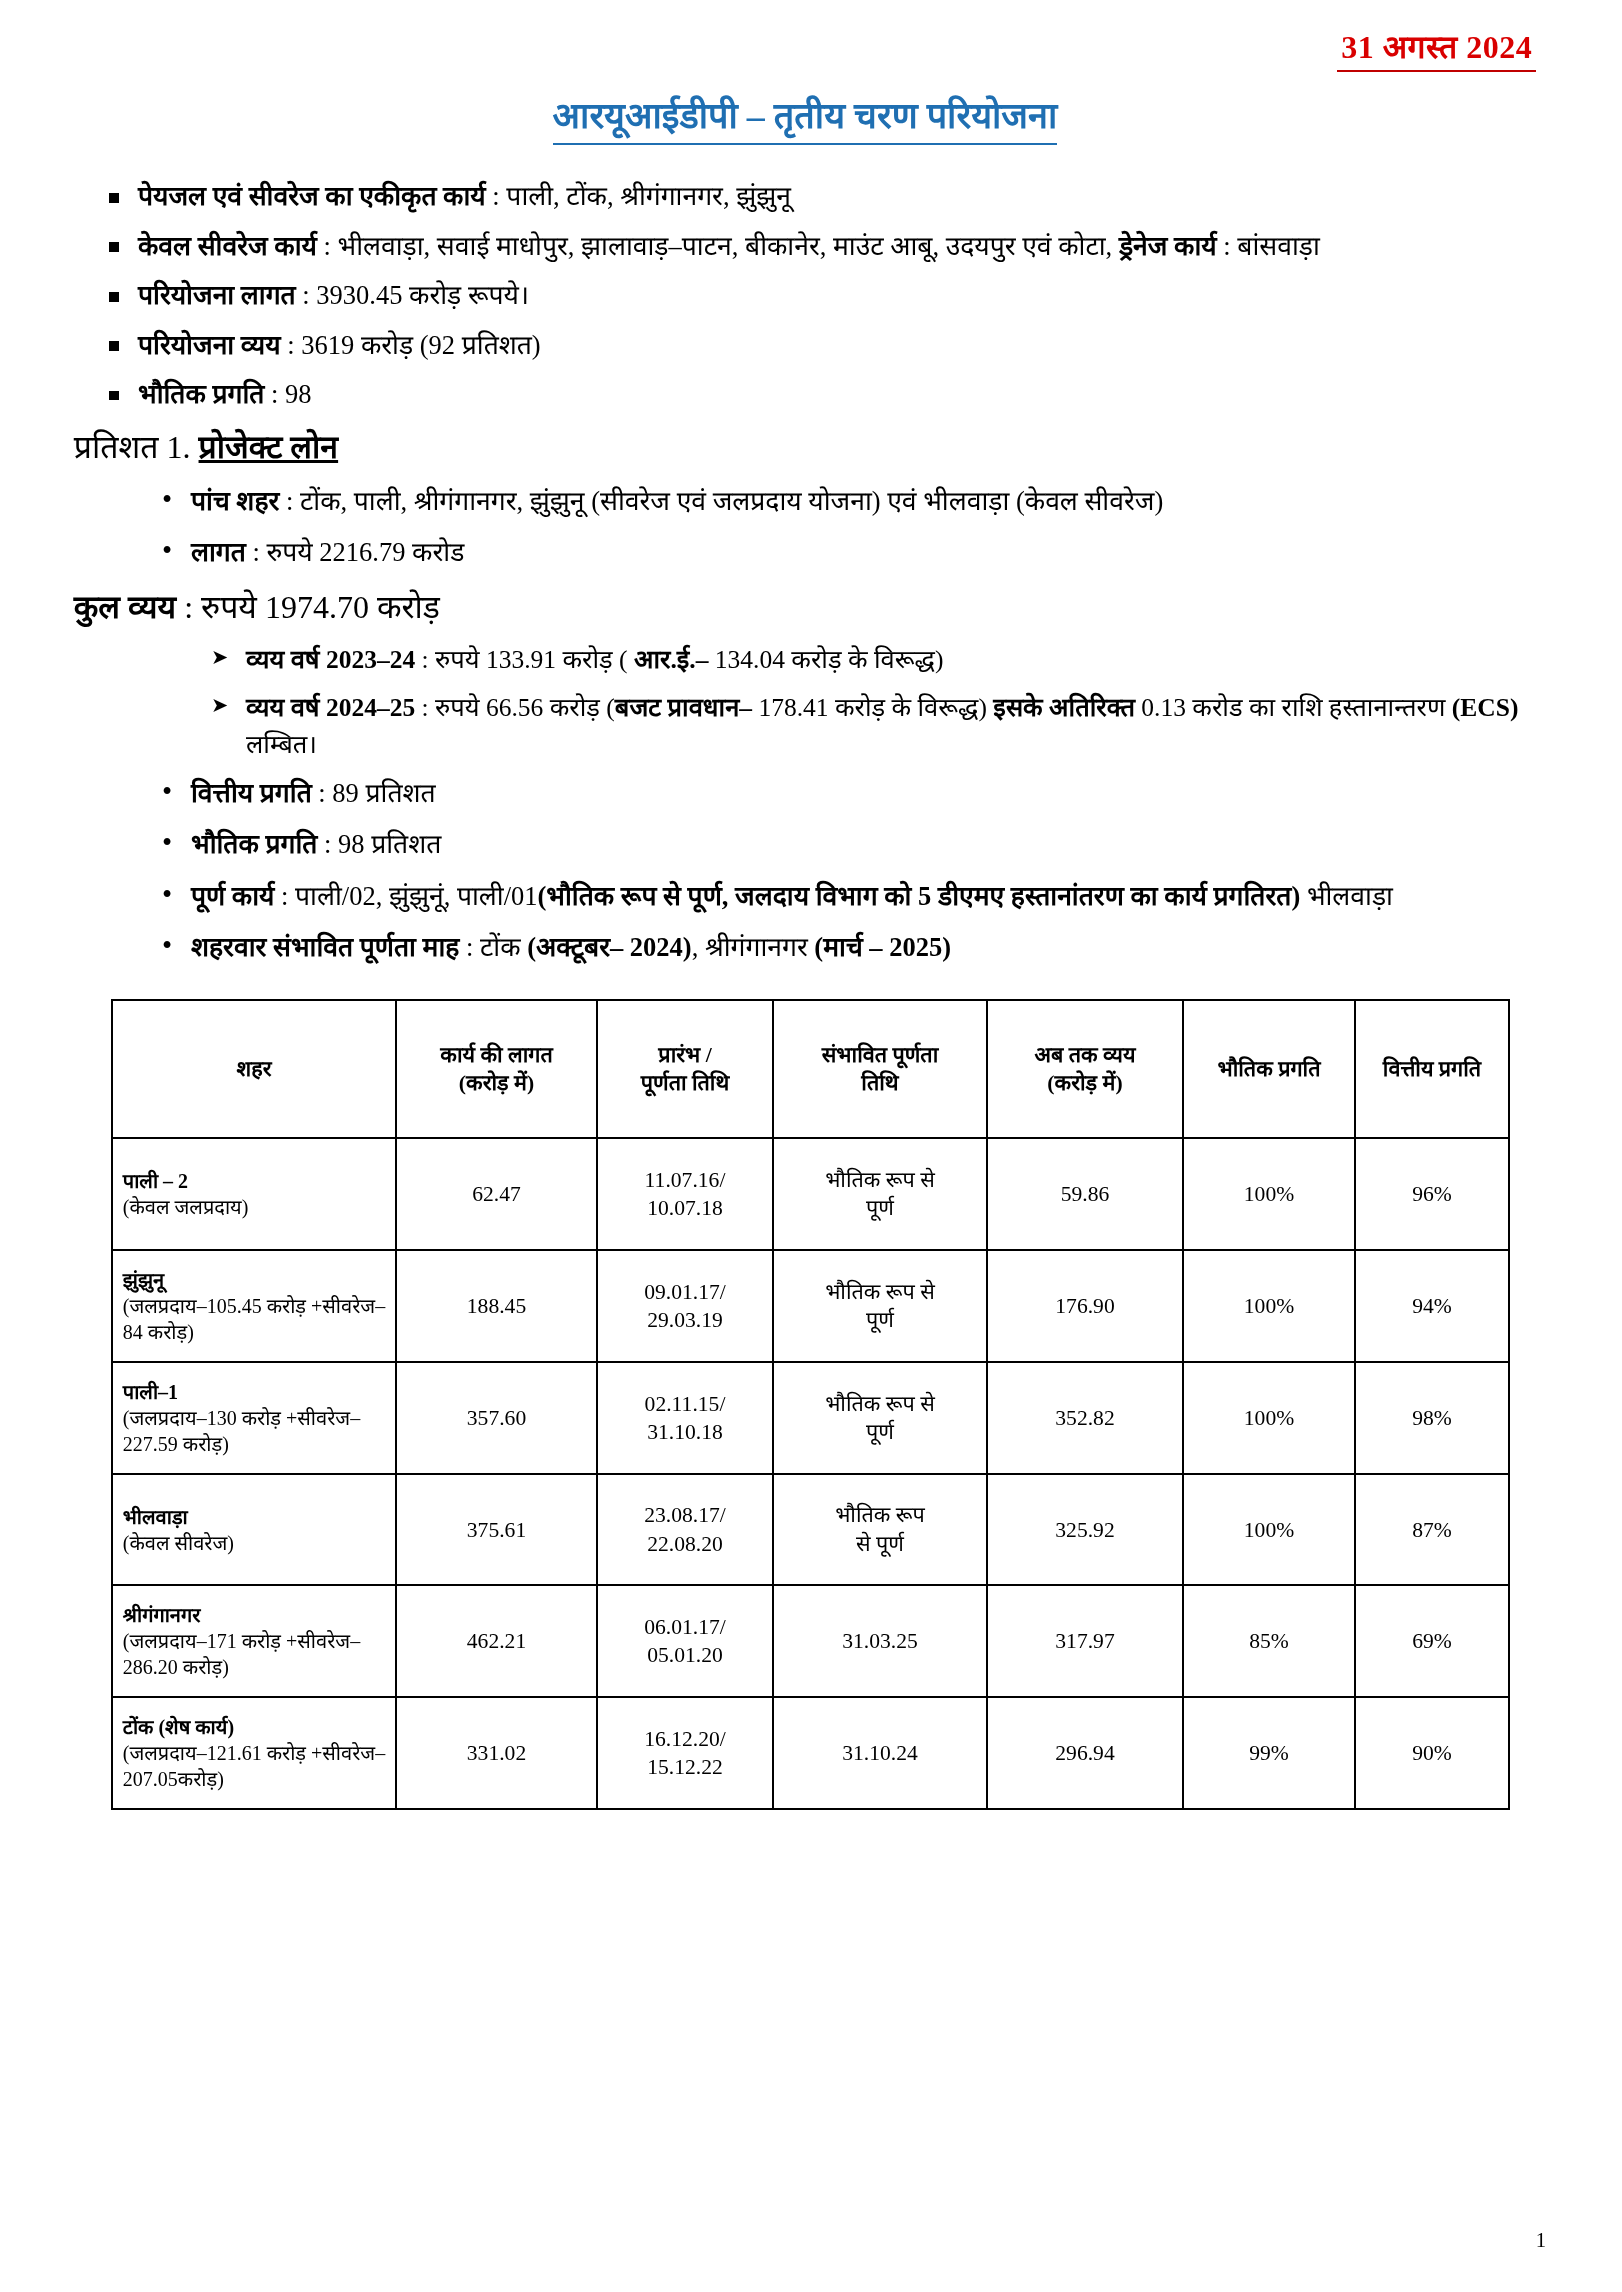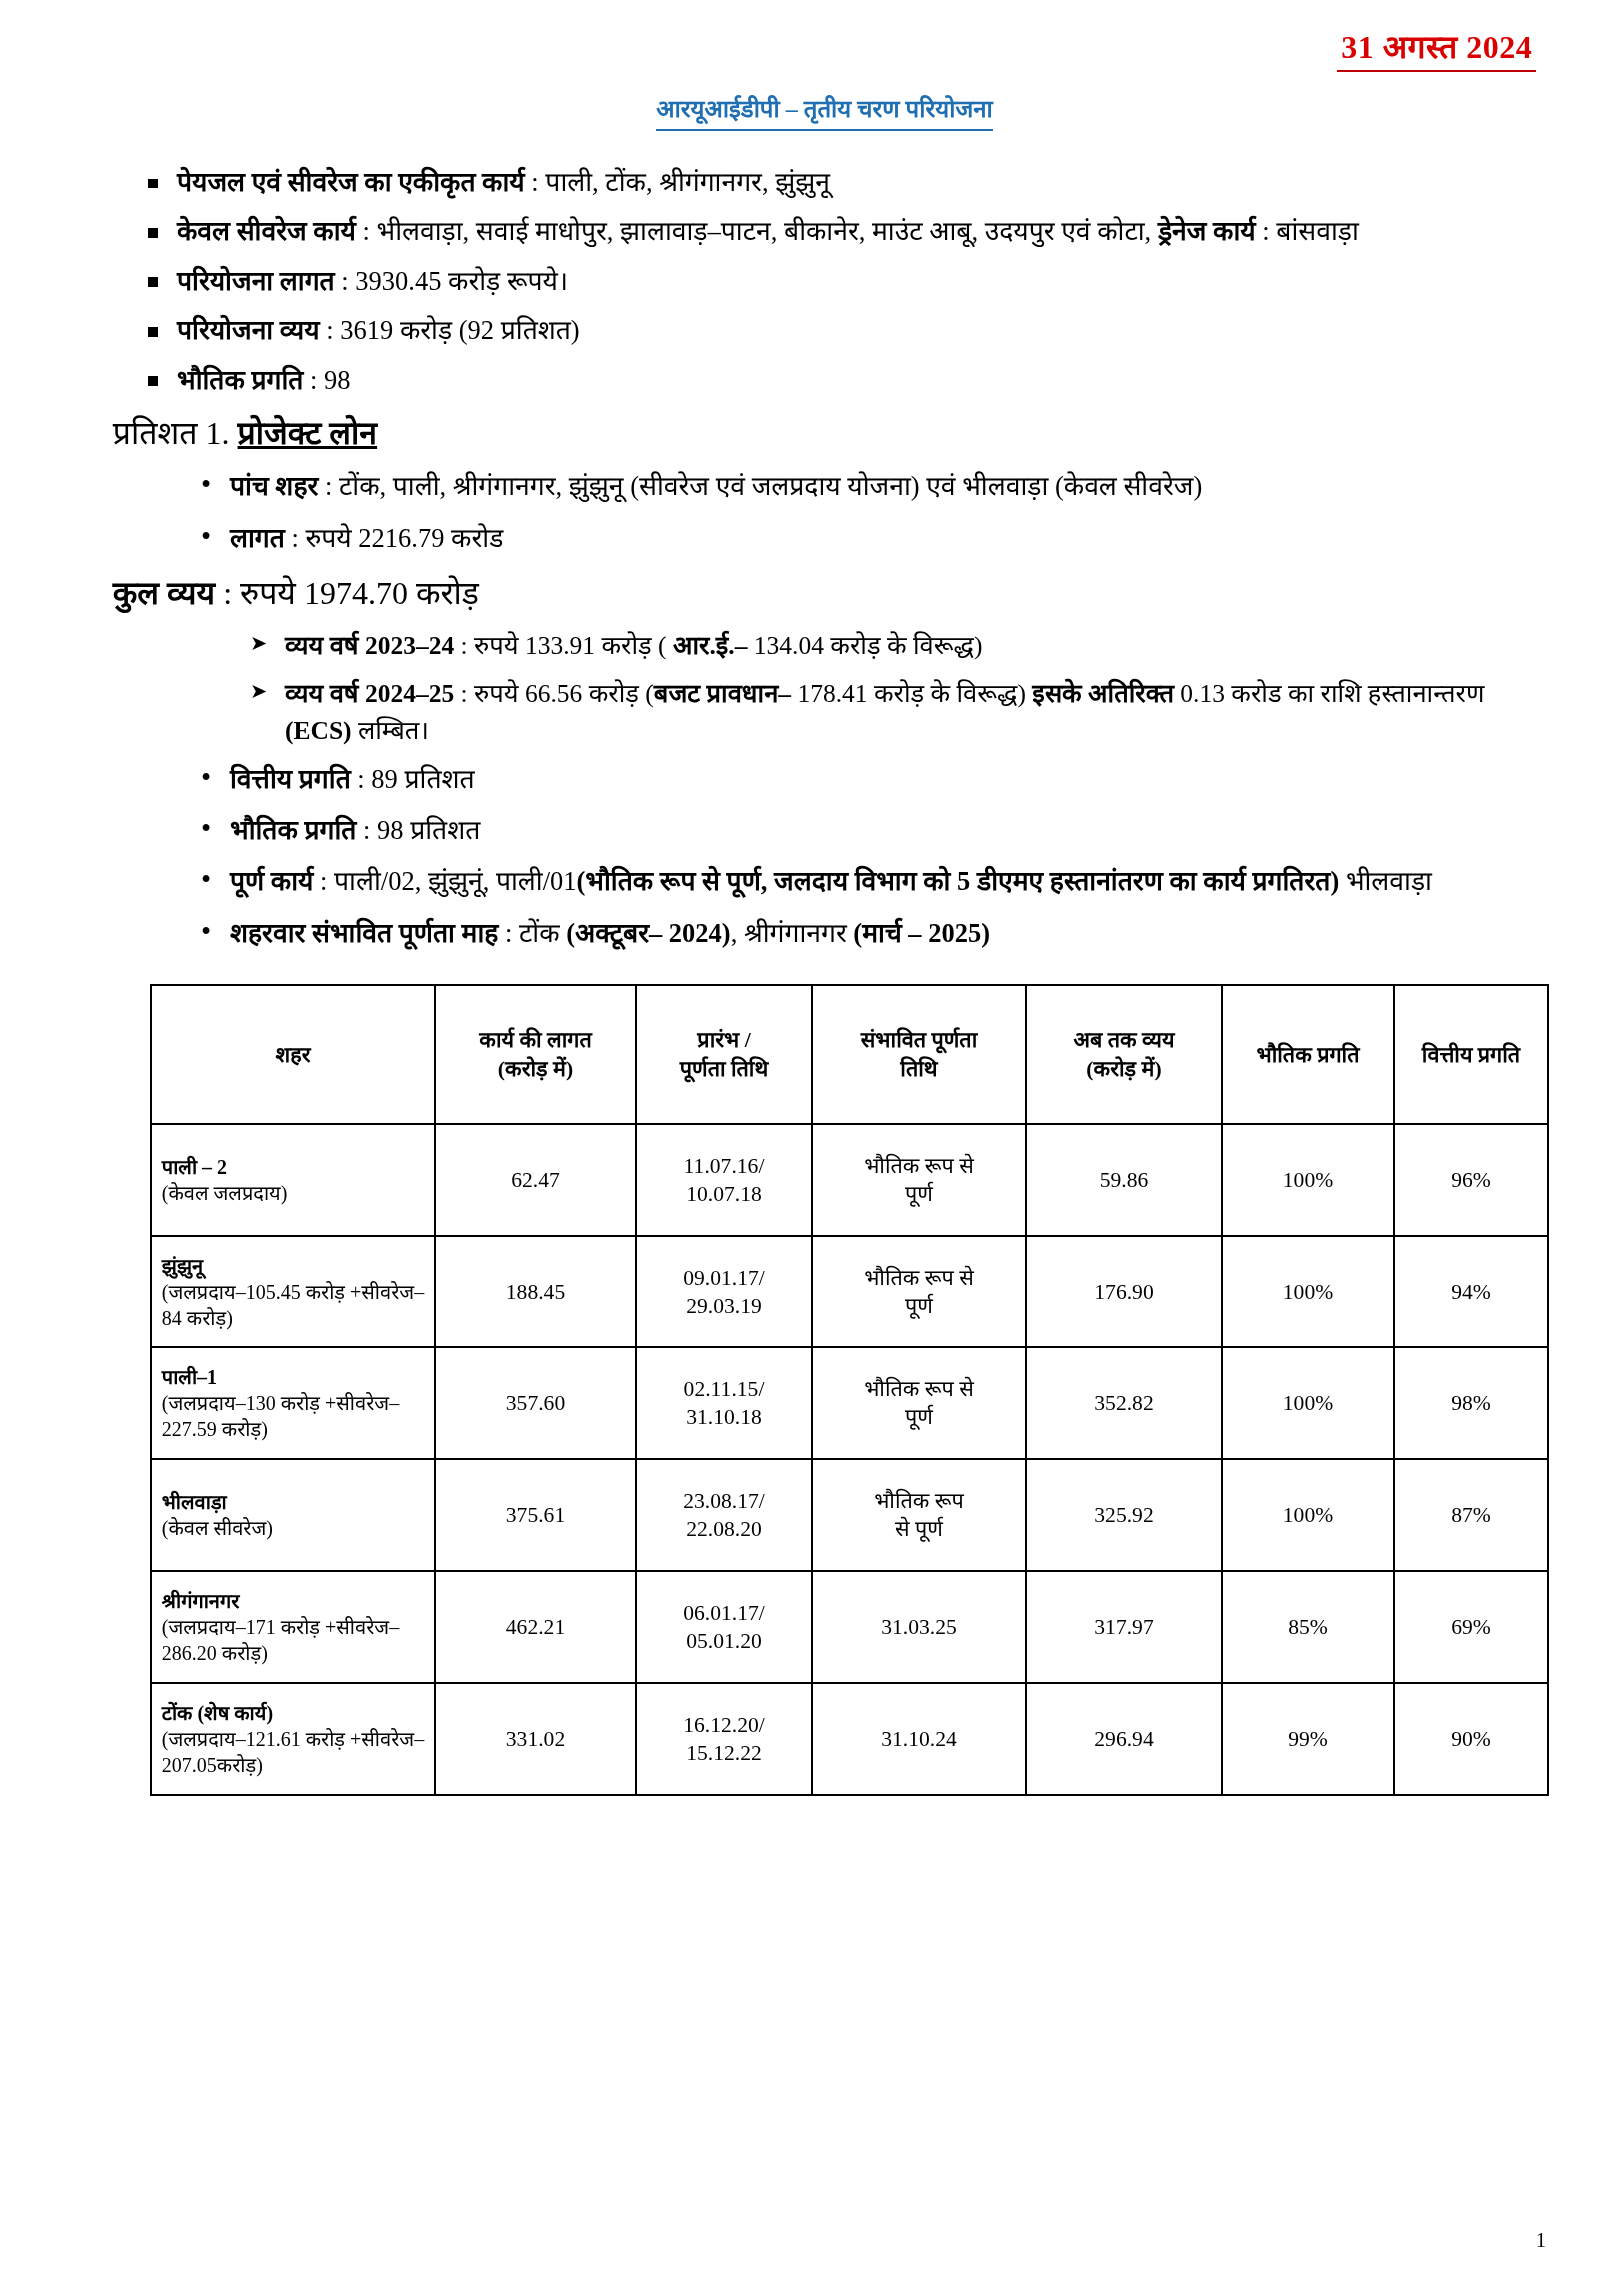--- a/index.html
+++ b/index.html
@@ -9,21 +9,21 @@
   }
   body {
     font-family: "Liberation Serif", "DejaVu Serif", serif;
     color: #000000;
   }
   .page {
     position: relative;
     width: 1622px;
     height: 2293px;
     box-sizing: border-box;
-    padding: 29px 76px 39px 103px;
+    padding: 29px 76px 39px 64px;
     background: #ffffff;
     overflow: hidden;
   }
 
   
   .date-wrap {
     text-align: right;
     padding-right: 9.8px;
   }
   .date-text {
@@ -39,21 +39,21 @@
 
   
   .title-wrap {
     text-align: center;
     margin-top: 23.5px;
   }
   .title-text {
     display: inline-block;
     color: #1f6fb2;
     font-weight: bold;
-    font-size: 24px;
+    font-size: 36px;
     border-bottom: 2.9px solid #1f6fb2;
     padding-bottom: 4.9px;
     line-height: 1.2;
   }
 
   
   .body-block { margin-top: 33px; }
 
   ul.lvl1 {
     list-style: none;

